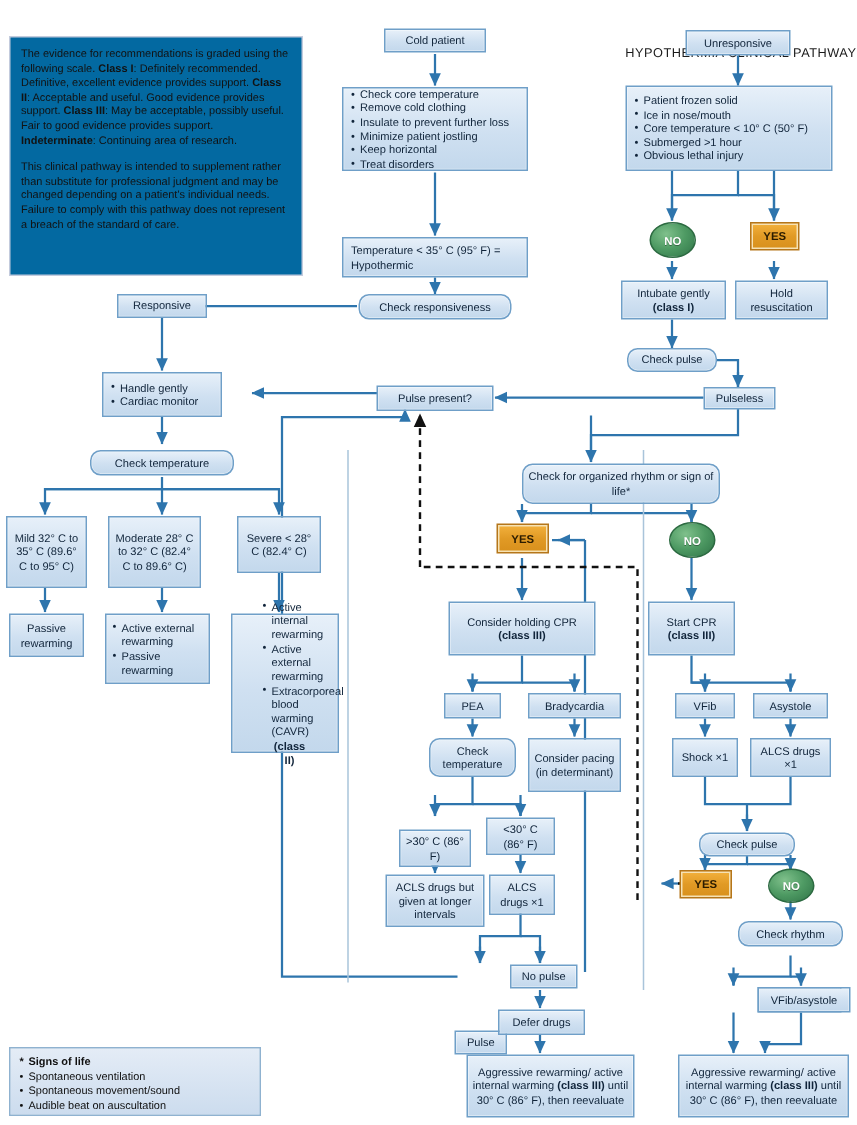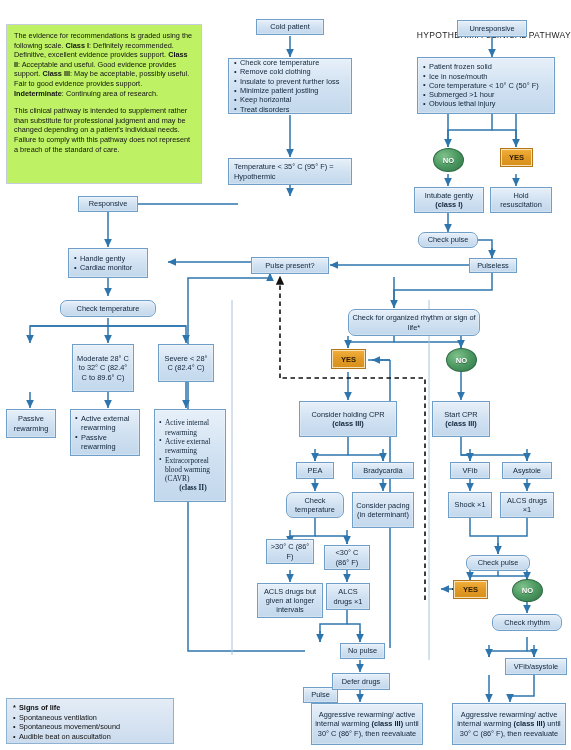--- a/index.html
+++ b/index.html
@@ -51,21 +51,21 @@
     background:radial-gradient(ellipse at 35% 32%,#7fc08b 0%,#4e9a63 48%,#2f7347 100%);
     border:1px solid #2c6a41;
     color:#ffffff;font-weight:700;font-size:7.6px;
     display:flex;align-items:center;justify-content:center;
     text-shadow:0 1px 0 rgba(0,0,0,.35);
   }
 
   
   .panel{
     position:absolute;box-sizing:border-box;
-    background:#bef264;border:1px solid #c3cbdd;
+    background:#0369a1;border:1px solid #c3cbdd;
     font-size:7.3px;line-height:9.6px;color:#121212;padding:6px 7px;
   }
   .panel p{margin:0 0 8px 0;}
   .panel p:last-child{margin-bottom:0;}
   .panel b{font-weight:700;}
 
   .sol{
     position:absolute;box-sizing:border-box;
     background:linear-gradient(180deg,#e4ecf6 0%,#ccdcee 100%);
     border:1px solid #8fb2d0;
@@ -283,20 +283,21 @@
       <li>Remove cold clothing</li>
       <li>Insulate to prevent further loss</li>
       <li>Minimize patient jostling</li>
       <li>Keep horizontal</li>
       <li>Treat disorders</li>
     </ul>
   </div>
 
   <div class="node left" style="left:228px;top:158px;width:124px;height:27px;padding:3px 5px;">Temperature &lt; 35° C (95° F) = Hypothermic</div>
 
+  <div class="node round" style="left:239px;top:196px;width:102px;height:17px;">Check responsiveness</div>
 
   <div class="node" style="left:457px;top:20px;width:70px;height:17px;">Unresponsive</div>
 
   <div class="node left" style="left:417px;top:57px;width:138px;height:57px;padding:20px 5px;justify-content:flex-end;">
     <ul>
       <li>Patient frozen solid</li>
       <li>Ice in nose/mouth</li>
       <li>Core temperature &lt; 10° C (50° F)</li>
       <li>Submerged &gt;1 hour</li>
       <li>Obvious lethal injury</li>
@@ -321,33 +322,34 @@
 
   <div class="node left" style="left:68px;top:248px;width:80px;height:30px;padding:4px 5px;">
     <ul>
       <li>Handle gently</li>
       <li>Cardiac monitor</li>
     </ul>
   </div>
 
   <div class="node round" style="left:60px;top:300px;width:96px;height:17px;">Check temperature</div>
 
+  <div class="node" style="left:4px;top:344px;width:54px;height:48px;">Mild 32° C to 35° C (89.6° C to 95° C)</div>
   <div class="node" style="left:72px;top:344px;width:62px;height:48px;">Moderate 28° C to 32° C (82.4° C to 89.6° C)</div>
   <div class="node" style="left:158px;top:344px;width:56px;height:38px;">Severe &lt; 28° C (82.4° C)</div>
 
   <div class="node" style="left:6px;top:409px;width:50px;height:29px;">Passive rewarming</div>
 
   <div class="node left" style="left:70px;top:409px;width:70px;height:47px;padding:4px 4px;">
     <ul>
       <li>Active external rewarming</li>
       <li>Passive rewarming</li>
     </ul>
   </div>
 
-  <div class="node left" style="left:154px;top:409px;width:72px;height:93px;padding:4px 4px;font-family:Liberation Serif, serif;">
+  <div class="node left" style="left:154px;top:409px;width:72px;height:93px;padding:4px 20px;">
     <ul>
       <li>Active internal rewarming</li>
       <li>Active external rewarming</li>
       <li>
         <span>Extracorporeal blood warming (CAVR)</span><br>
         <b style="display:block;text-align:center;">(class II)</b>
       </li>
     </ul>
   </div>
 
@@ -373,21 +375,21 @@
   <div class="node" style="left:450px;top:462px;width:40px;height:17px;">VFib</div>
   <div class="node" style="left:502px;top:462px;width:50px;height:17px;">Asystole</div>
 
   <div class="node round" style="left:286px;top:492px;width:58px;height:26px;">Check temperature</div>
 
   <div class="node" style="left:352px;top:492px;width:62px;height:36px;">Consider pacing (in determinant)</div>
 
   <div class="node" style="left:448px;top:492px;width:44px;height:26px;">Shock ×1</div>
   <div class="node" style="left:500px;top:492px;width:54px;height:26px;">ALCS drugs ×1</div>
 
-  <div class="node" style="left:266px;top:539px;width:48px;height:25px;">&gt;30° C (86° F)</div>
+  <div class="node" style="left:266px;top:553px;width:48px;height:25px;">&gt;30° C (86° F)</div>
   <div class="node" style="left:324px;top:545px;width:46px;height:25px;">&lt;30° C (86° F)</div>
 
   <div class="node" style="left:257px;top:583px;width:66px;height:35px;">ACLS drugs but given at longer intervals</div>
   <div class="node" style="left:326px;top:583px;width:44px;height:27px;">ALCS drugs ×1</div>
 
   <div class="node round" style="left:466px;top:555px;width:64px;height:16px;">Check pulse</div>
 
   <div class="badge-yes" style="left:453px;top:580px;width:35px;height:19px;">YES</div>
   <div class="badge-no" style="left:512px;top:579px;width:31px;height:23px;">NO</div>
 

